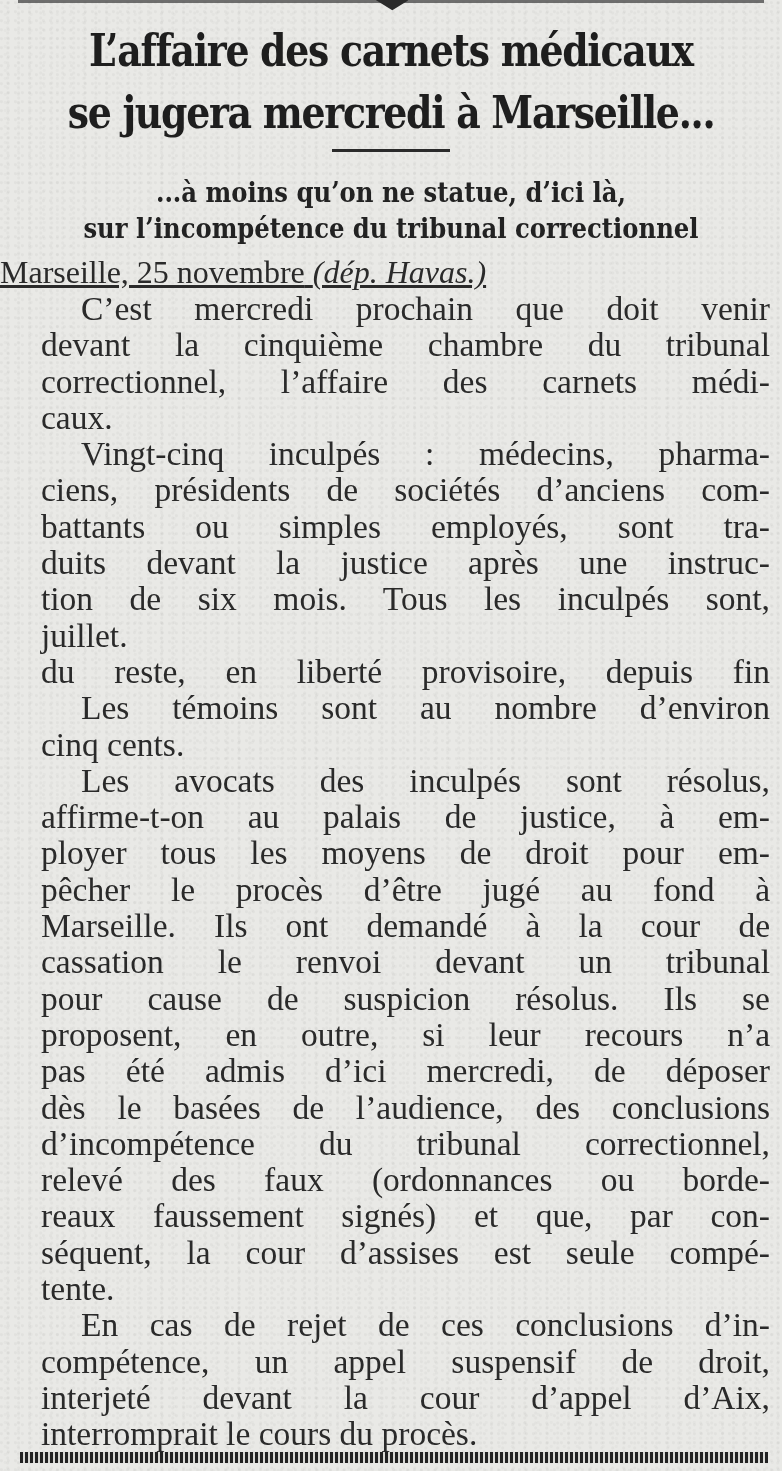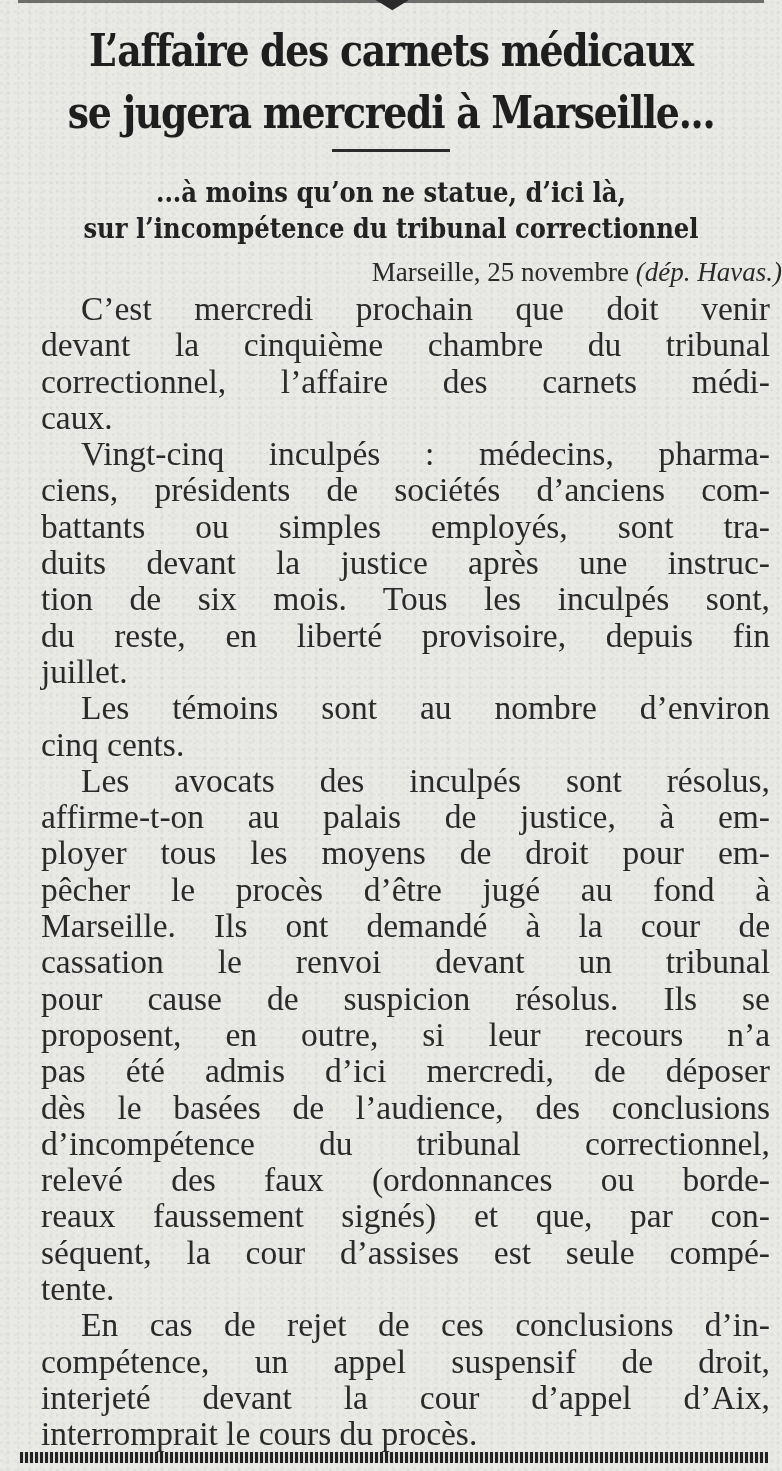--- a/index.html
+++ b/index.html
@@ -47,24 +47,25 @@
     font-family: "DejaVu Serif", serif;
     font-weight: bold;
     font-size: 27px; line-height: 36px;
     color: #222;
     transform: scaleX(0.9);
     transform-origin: center top;
     white-space: nowrap;
   }
   .dateline {
     position: absolute; top: 254px; left: 0; width: 782px;
-    text-align: right;
+    text-align: left;
     font-family: "Liberation Serif", serif;
-    font-size: 27px; line-height: 36px;
+    font-size: 32px; line-height: 36px;
     color: #2a2a2a;
+    text-decoration: underline;
   }
   .dateline .src { font-style: italic; }
   .body {
     position: absolute; top: 291px; left: 18px; width: 752px;
     font-family: "Liberation Serif", serif;
     font-size: 33.5px; line-height: 36.3px;
     color: #2a2a2a;
   }
   .body .line {
     display: block; height: 36.3px; white-space: nowrap;
@@ -108,22 +109,22 @@
       <span class="line">devant la cinquième chambre du tribunal</span>
       <span class="line">correctionnel, l’affaire des carnets médi-</span>
       <span class="line last">caux.</span>
     </div>
     <div>
       <span class="line indent">Vingt-cinq inculpés : médecins, pharma-</span>
       <span class="line">ciens, présidents de sociétés d’anciens com-</span>
       <span class="line">battants ou simples employés, sont tra-</span>
       <span class="line">duits devant la justice après une instruc-</span>
       <span class="line">tion de six mois. Tous les inculpés sont,</span>
+      <span class="line last">juillet.</span>
       <span class="line">du reste, en liberté provisoire, depuis fin</span>
-      <span class="line last">juillet.</span>
     </div>
     <div>
       <span class="line indent">Les témoins sont au nombre d’environ</span>
       <span class="line last">cinq cents.</span>
     </div>
     <div>
       <span class="line indent">Les avocats des inculpés sont résolus,</span>
       <span class="line">affirme-t-on au palais de justice, à em-</span>
       <span class="line">ployer tous les moyens de droit pour em-</span>
       <span class="line">pêcher le procès d’être jugé au fond à</span>

